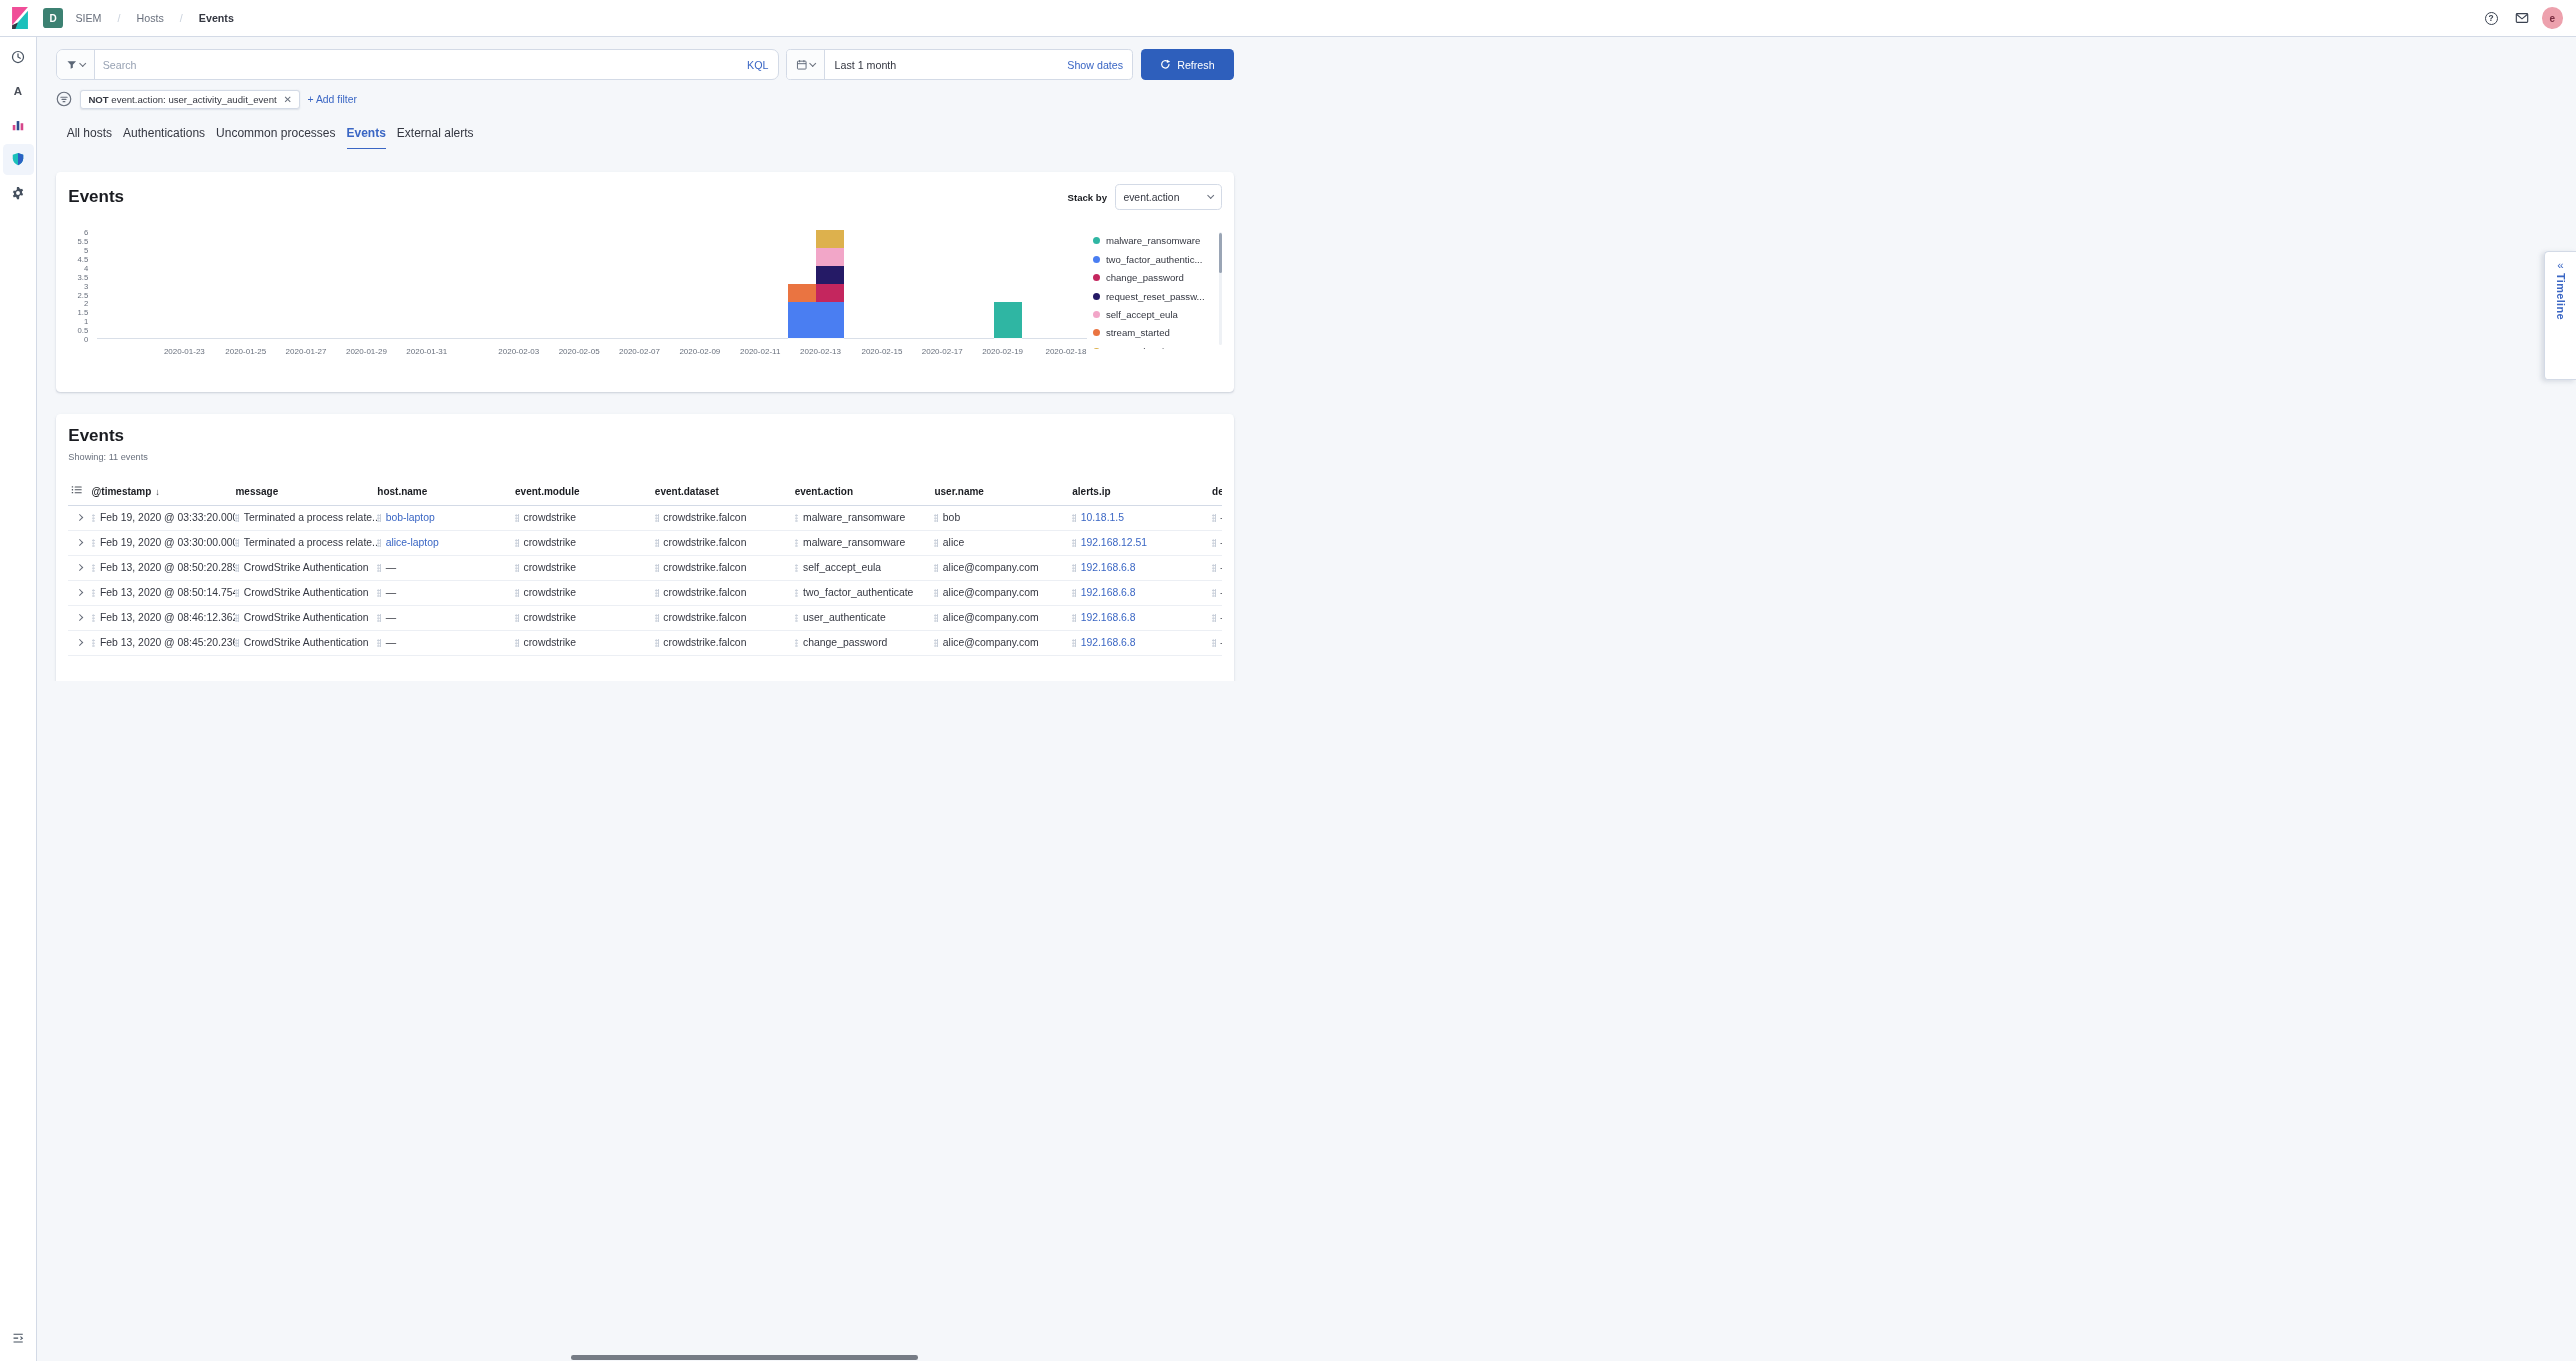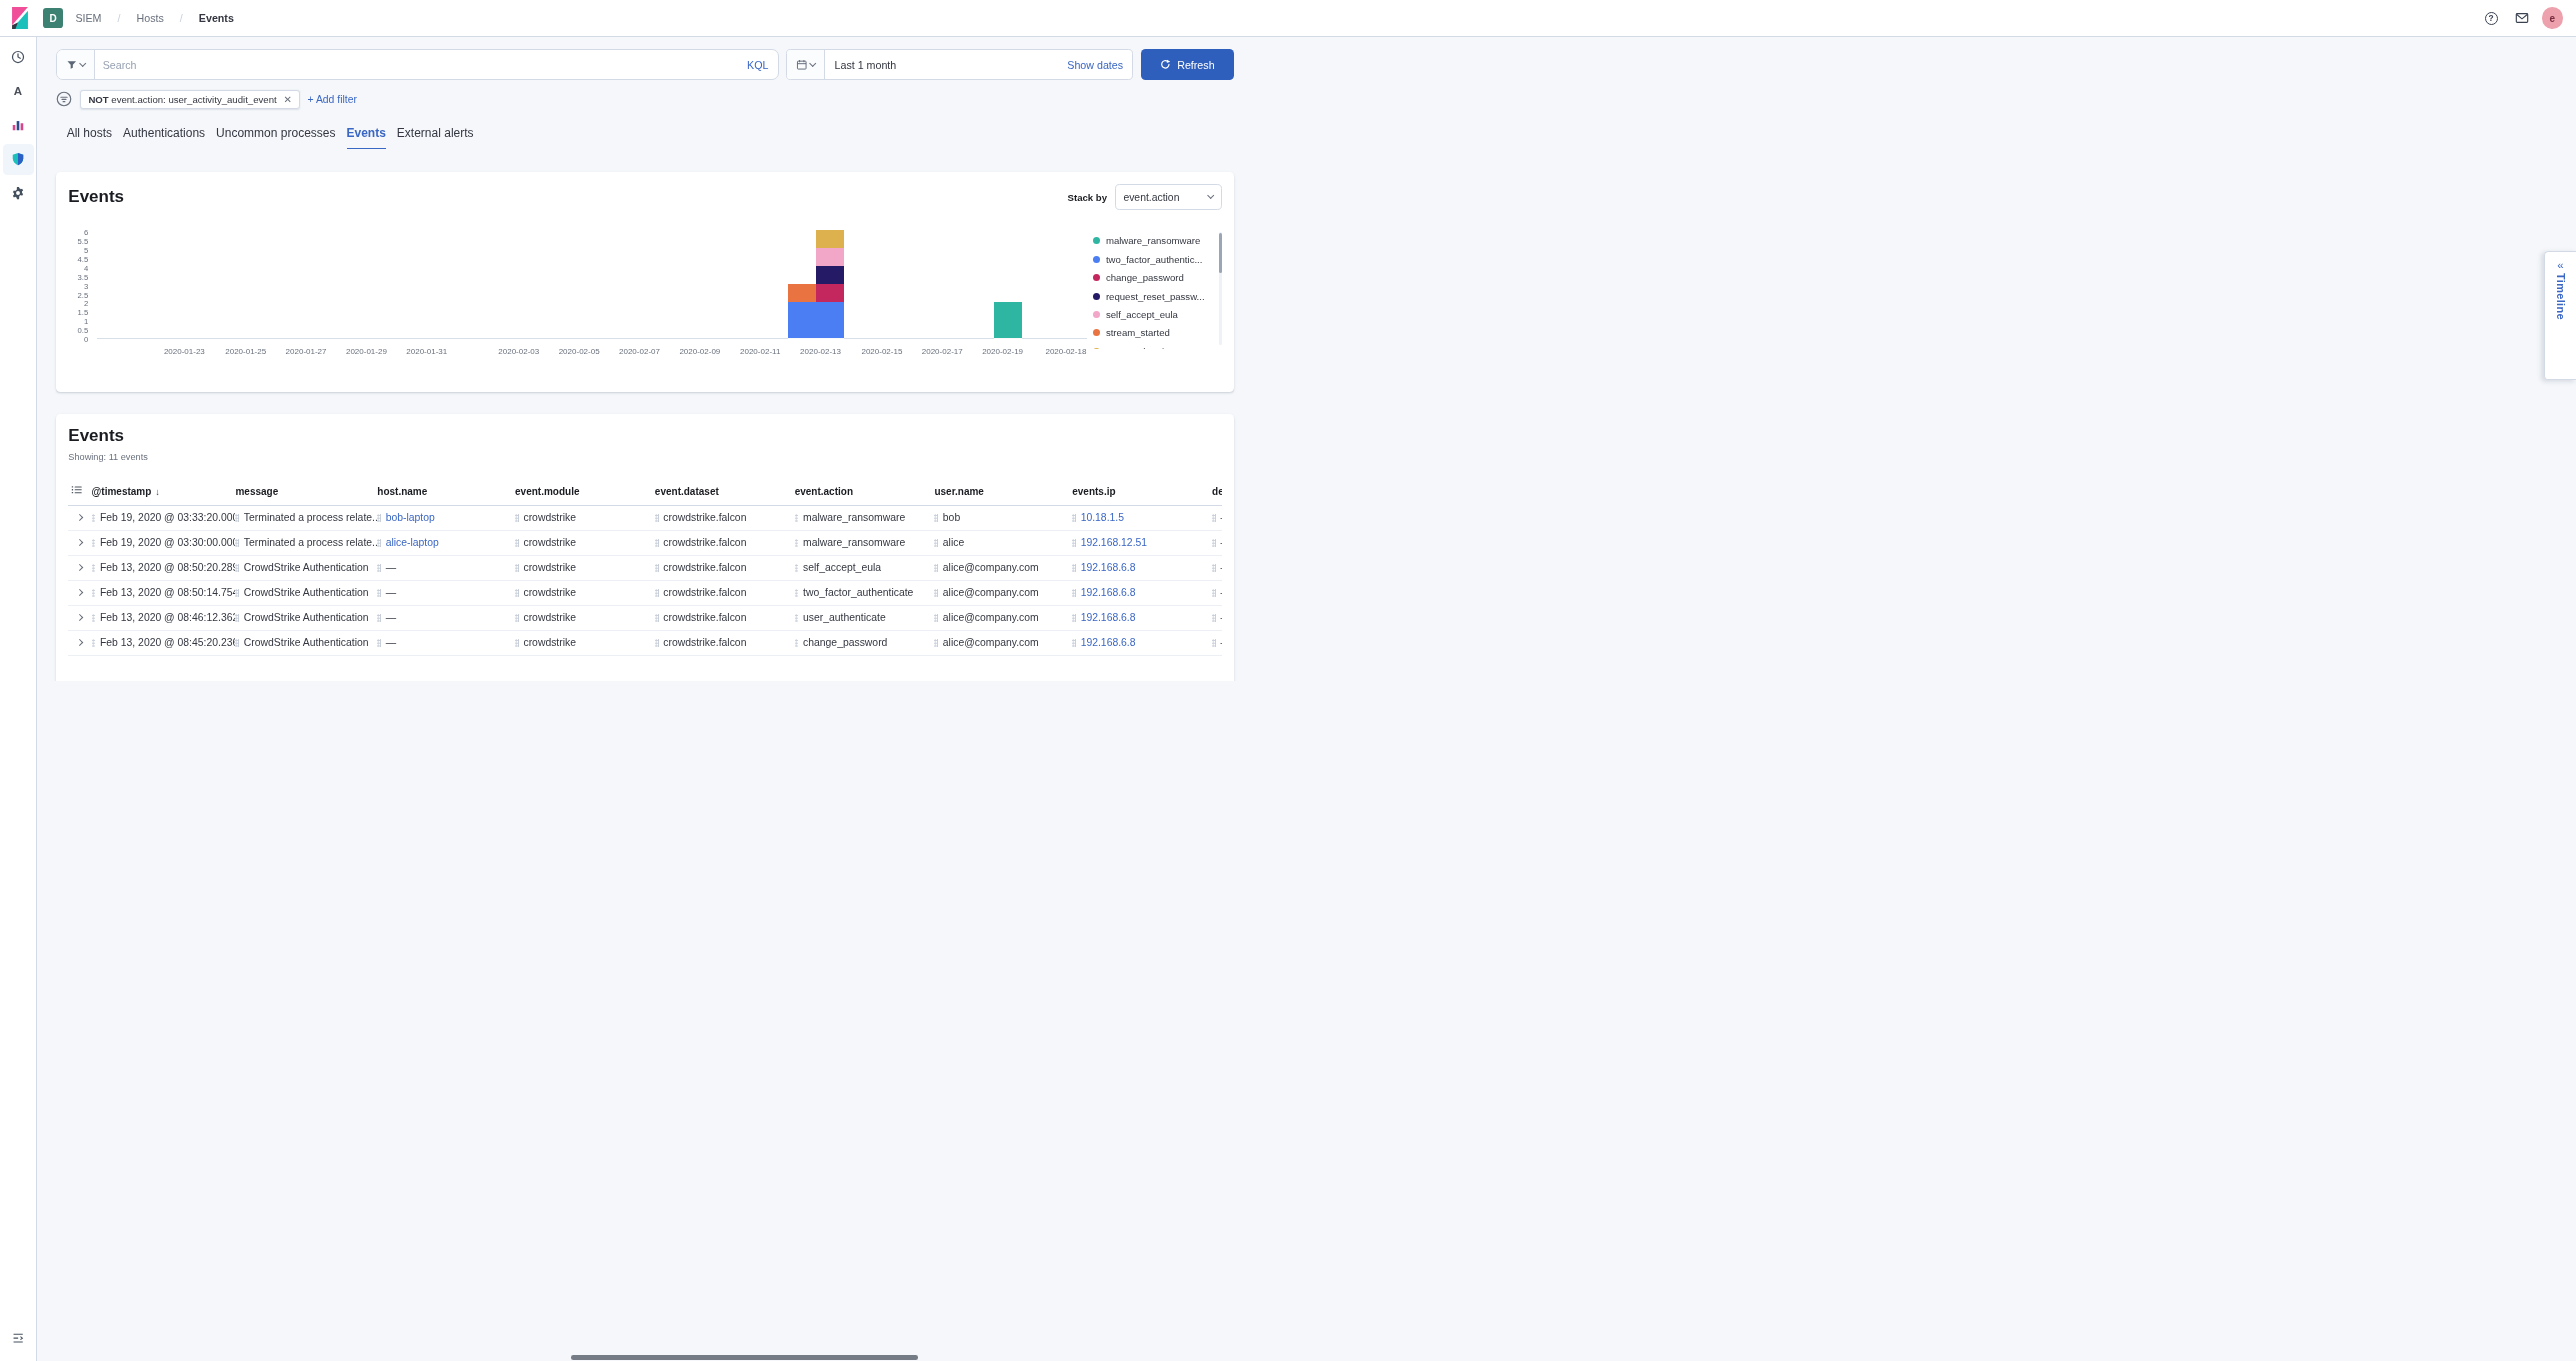--- a/index.html
+++ b/index.html
@@ -380,21 +380,21 @@
                   <rect x="5" y="7.4" width="10" height="1.4" rx=".7"></rect>
                   <rect x="5" y="11.4" width="10" height="1.4" rx=".7"></rect>
                 </svg></th>
               <th class="th" style="width: 142px;"><span class="th-label">@timestamp</span><span class="sort-arrow">↓</span></th>
               <th class="th" style="width: 140px;"><span class="th-label">message</span></th>
               <th class="th" style="width: 136px;"><span class="th-label">host.name</span></th>
               <th class="th" style="width: 138px;"><span class="th-label">event.module</span></th>
               <th class="th" style="width: 138px;"><span class="th-label">event.dataset</span></th>
               <th class="th" style="width: 138px;"><span class="th-label">event.action</span></th>
               <th class="th" style="width: 136px;"><span class="th-label">user.name</span></th>
-              <th class="th" style="width: 138px;"><span class="th-label">events.ip</span></th>
+              <th class="th" style="width: 138px;"><span class="th-label">alerts.ip</span></th>
               <th class="th" style="width: 92px;"><span class="th-label">des...</span></th>
             </tr>
           </thead>
         <tbody>
             <tr>
               <td class="td expand-td"><span class="row-expand">
                   <span class="chev"></span>
                 </span></td>
               <td class="td">
                 <span class="cell">

